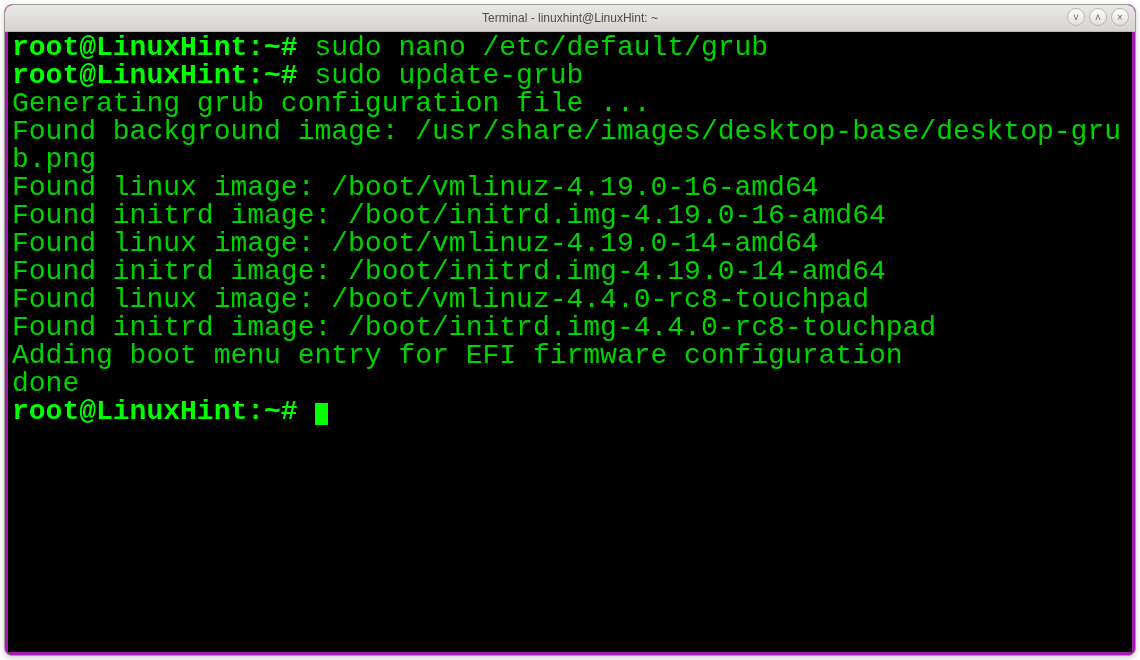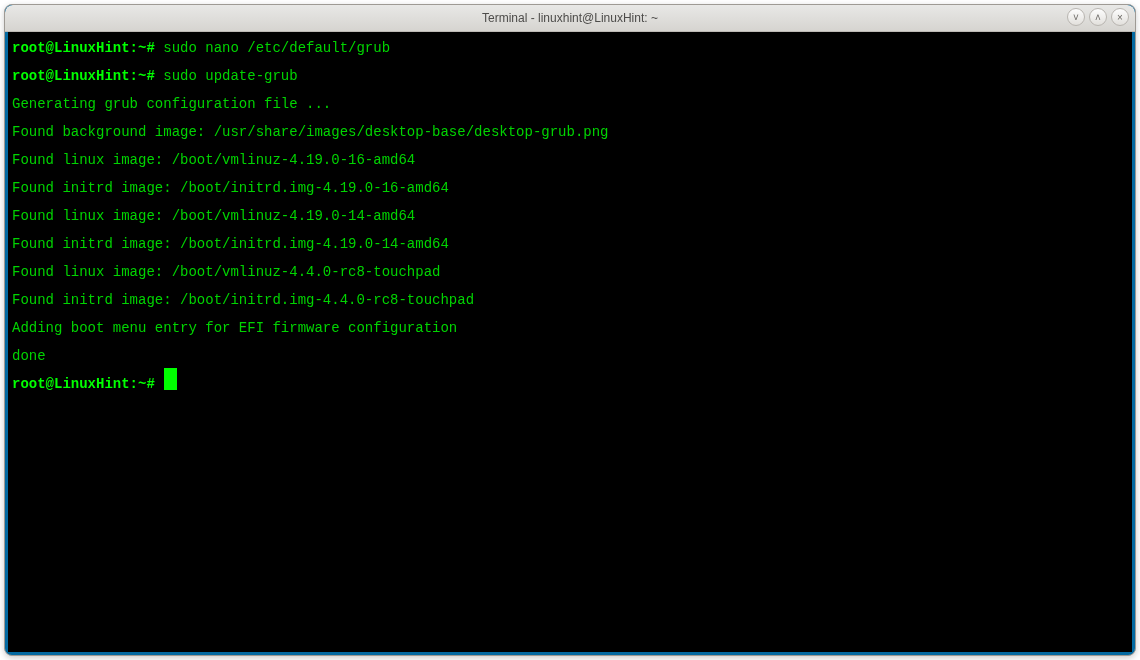--- a/index.html
+++ b/index.html
@@ -10,21 +10,21 @@
     font-family: sans-serif;
   }
   .window {
     position: absolute;
     left: 4px;
     top: 4px;
     width: 1130px;
     height: 650px;
     border: 1px solid #9e9a94;
     border-radius: 8px;
-    background: #0369a1;
+    background: #a21caf;
     box-shadow: 0 2px 6px rgba(0,0,0,0.2);
     display: flex;
     flex-direction: column;
     overflow: hidden;
   }
   .titlebar {
     height: 26px;
     background: linear-gradient(#e8e8e6, #d6d4d0);
     border-bottom: 1px solid #bdbab5;
     display: flex;
@@ -62,21 +62,21 @@
     color: #6b6864;
     box-sizing: border-box;
   }
   .terminal {
     flex: 1;
     background: #000;
     margin: 0 3px 3px 3px;
     padding: 2px 4px;
     overflow: hidden;
     font-family: "Liberation Mono","DejaVu Sans Mono","Courier New",monospace;
-    font-size: 14px;
+    font-size: 28px;
     line-height: 28px;
     color: #00d400;
     white-space: pre-wrap;
     word-break: break-all;
   }
   .bold {
     color: #00ff00;
     font-weight: bold;
   }
   .cursor {

